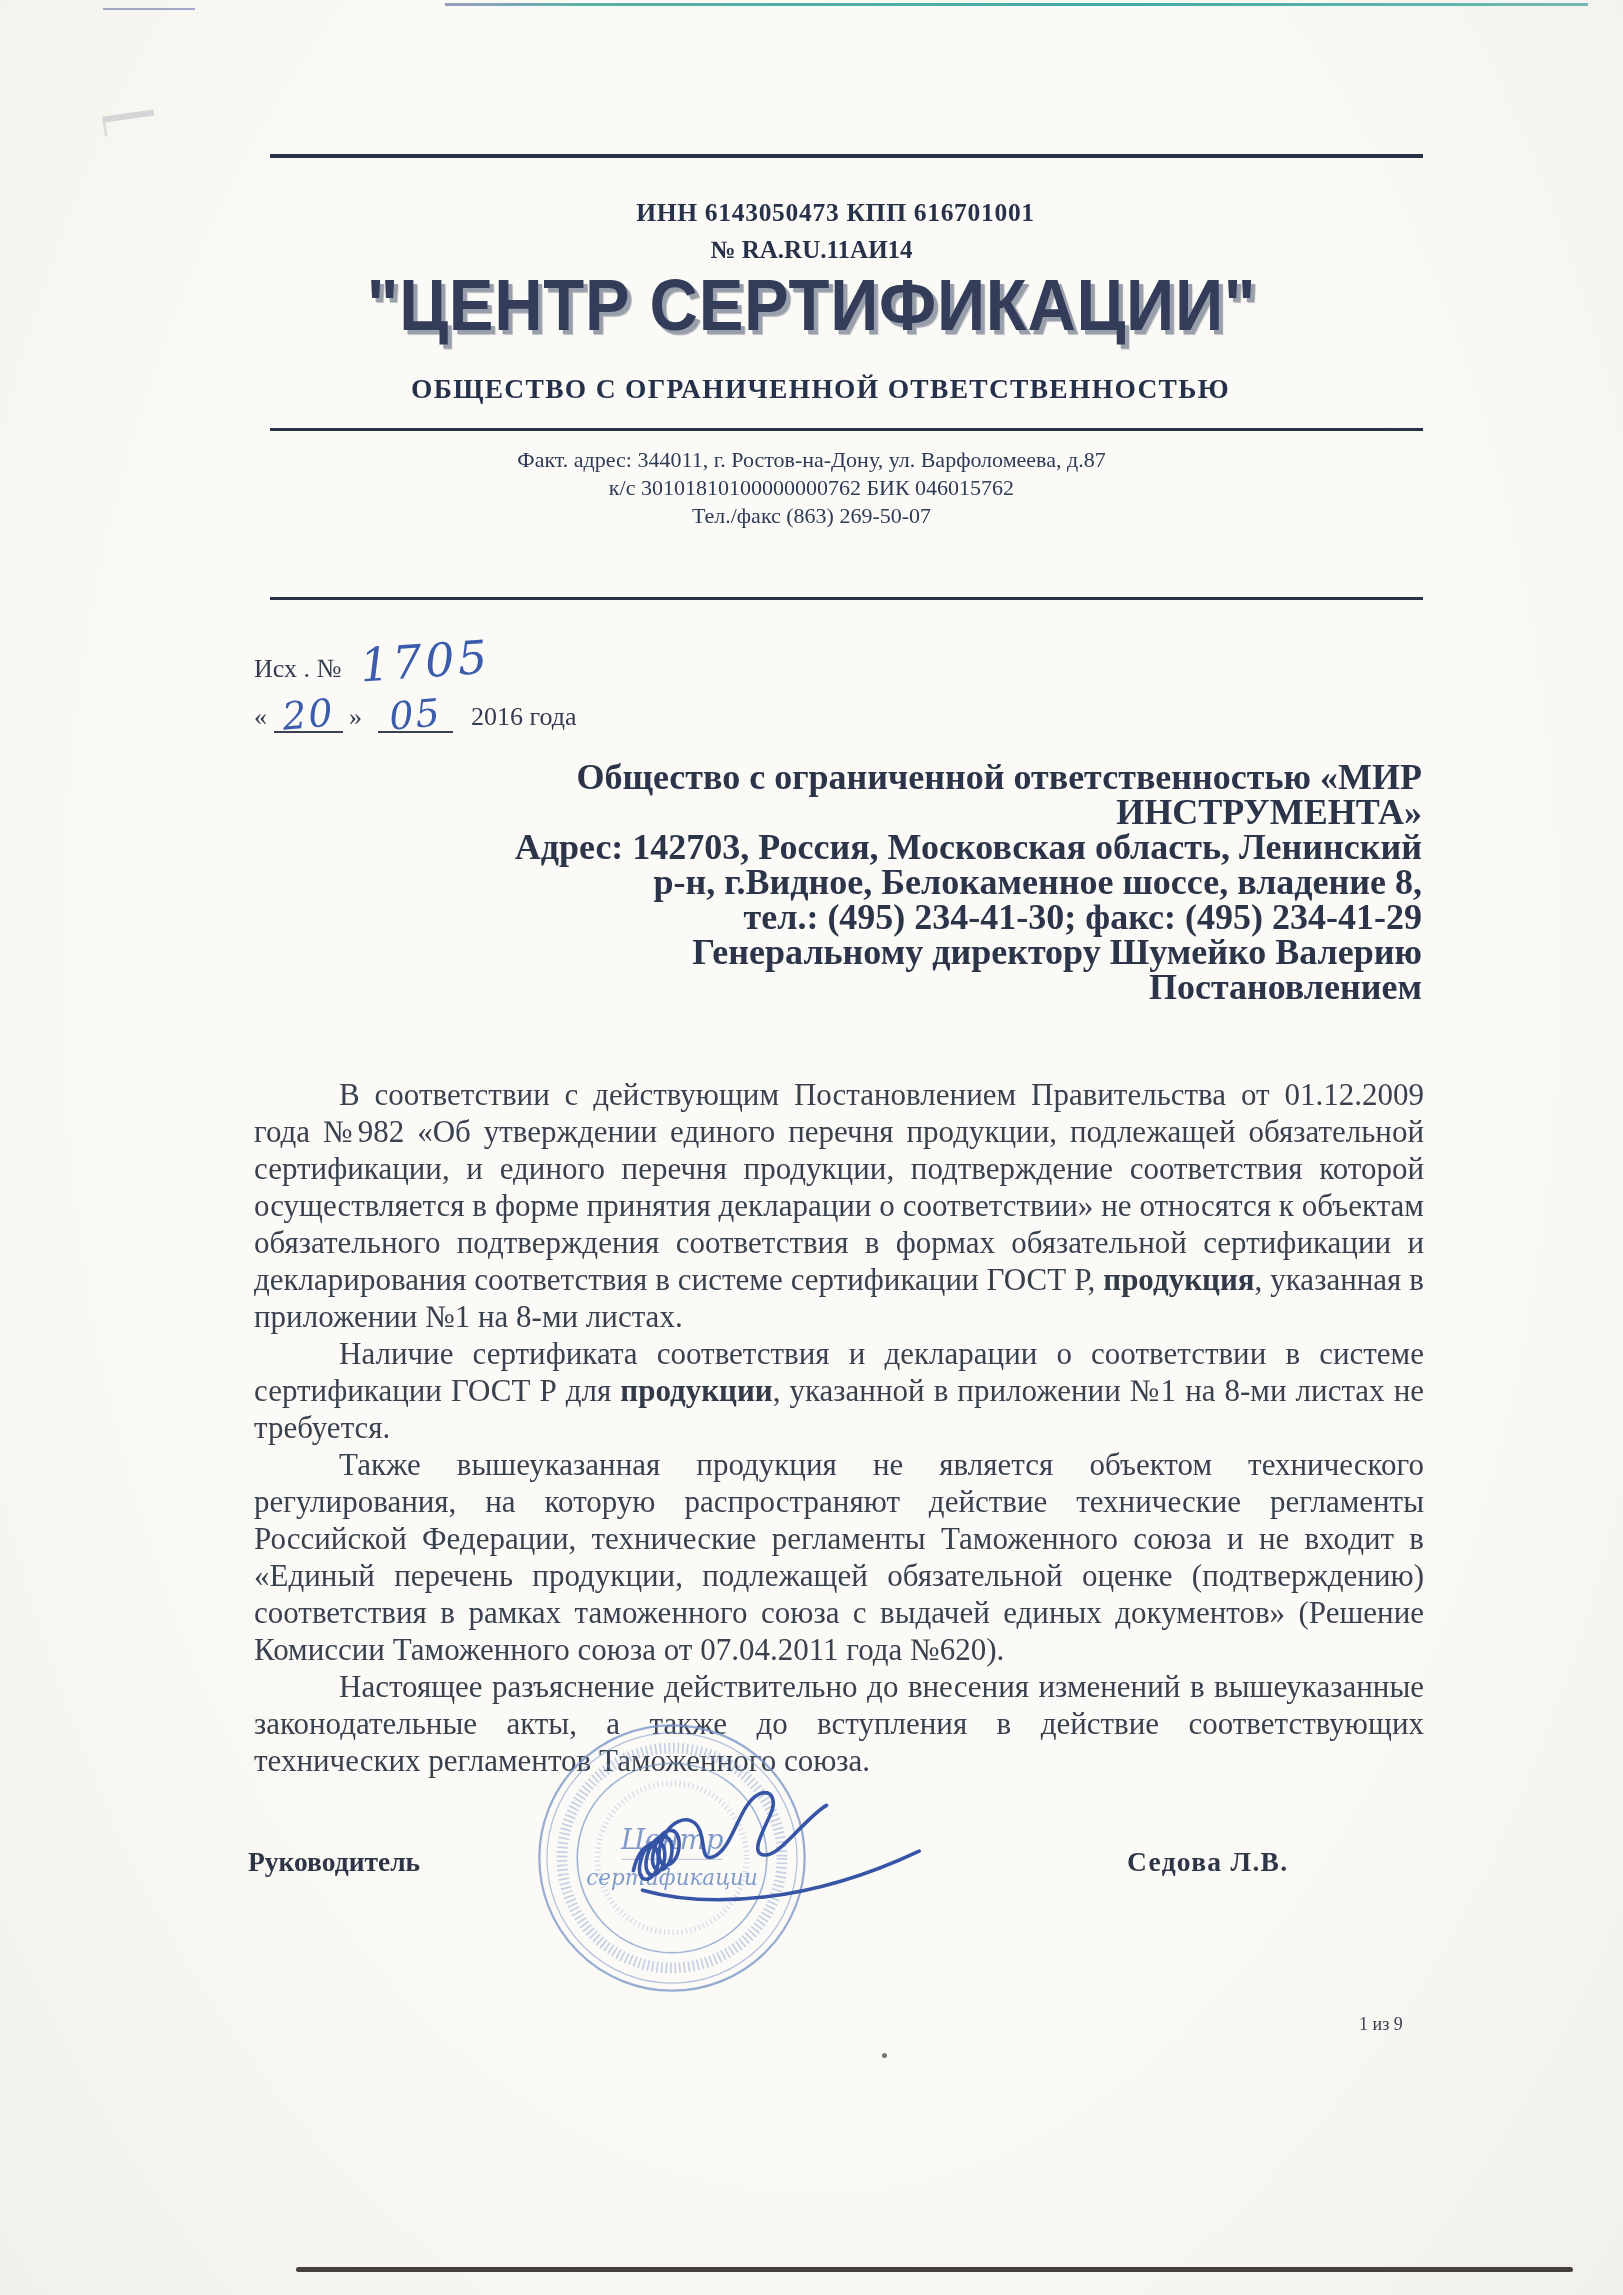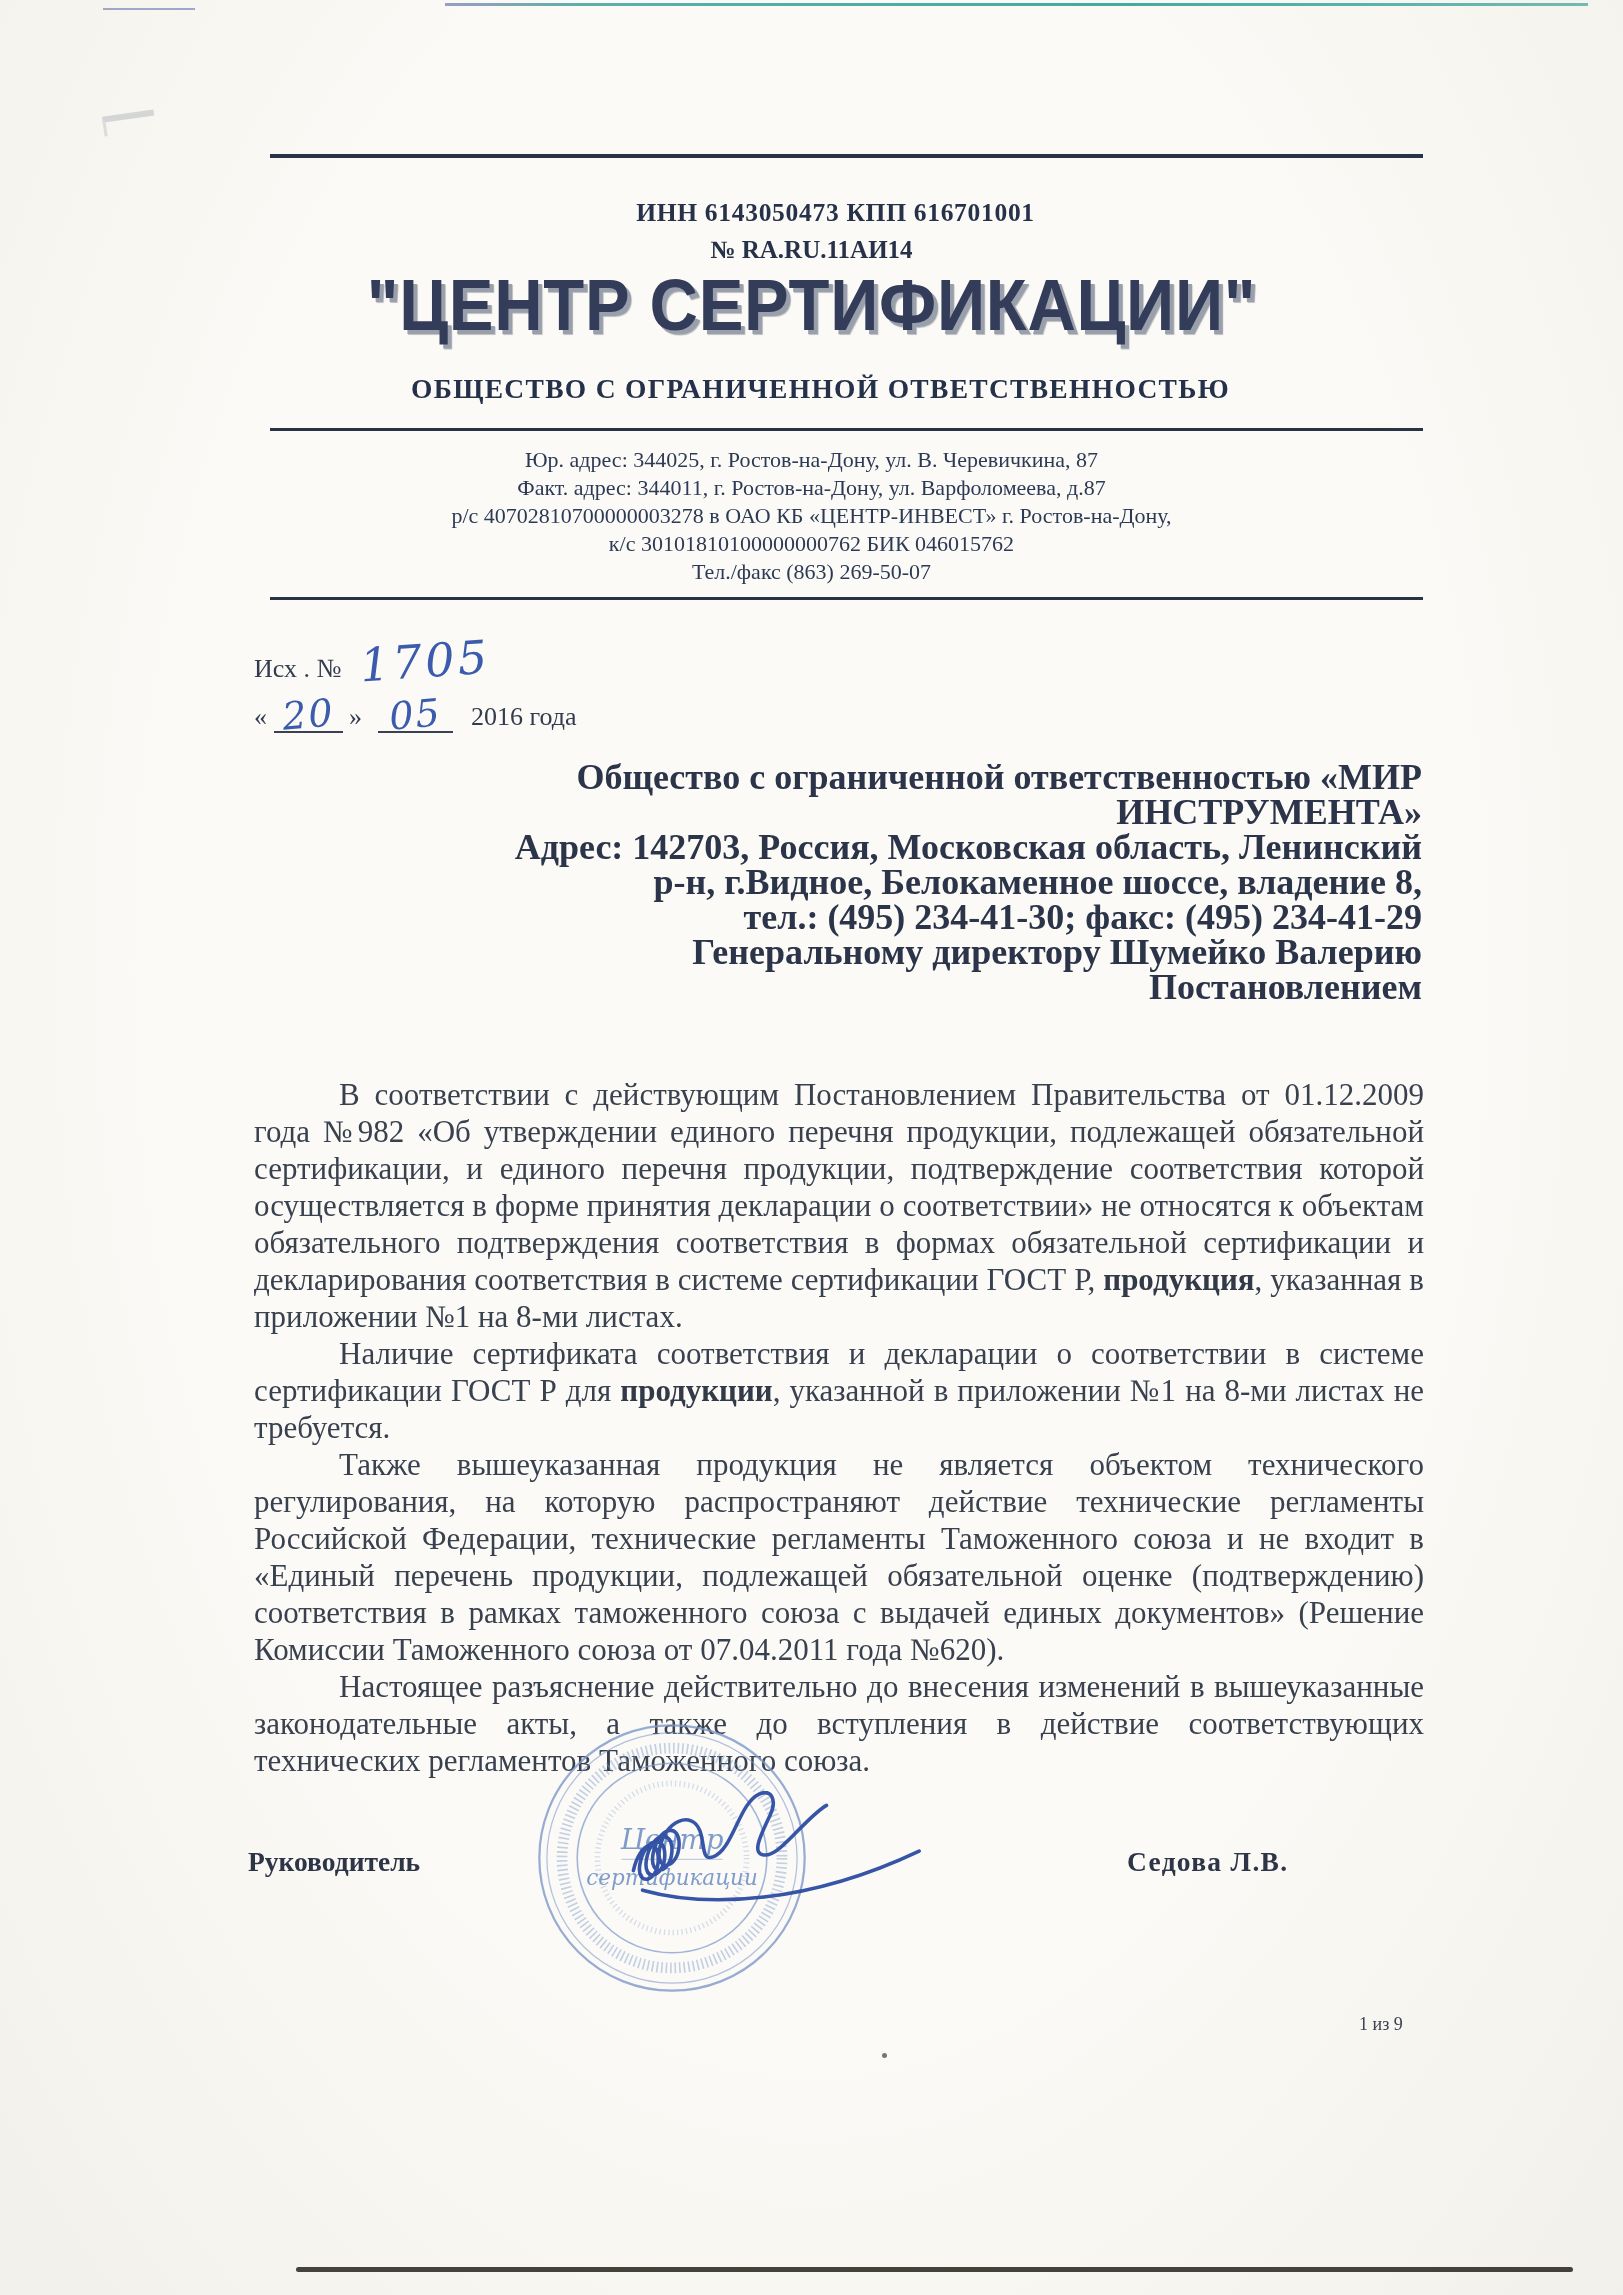--- a/index.html
+++ b/index.html
@@ -88,23 +88,21 @@
 <div class="rule rule-1"></div>
 <div class="rule rule-2"></div>
 <div class="rule rule-3"></div>
 
 <div class="hdr-line hdr-inn">ИНН 6143050473 КПП 616701001</div>
 <div class="hdr-line hdr-reg">№ RA.RU.11АИ14</div>
 <div class="hdr-line hdr-title">"ЦЕНТР СЕРТИФИКАЦИИ"</div>
 <div class="hdr-line hdr-subtitle">ОБЩЕСТВО С ОГРАНИЧЕННОЙ ОТВЕТСТВЕННОСТЬЮ</div>
 
 <div class="hdr-details">
-  <div>Юр. адрес: 344025, г. Ростов-на-Дону, ул. В. Черевичкина, 87</div>
   <div>Факт. адрес: 344011, г. Ростов-на-Дону, ул. Варфоломеева, д.87</div>
-  <div>р/с 40702810700000003278 в ОАО КБ «ЦЕНТР-ИНВЕСТ» г. Ростов-на-Дону,</div>
   <div>к/с 30101810100000000762 БИК 046015762</div>
   <div>Тел./факс (863) 269-50-07</div>
 </div>
 
 <div class="outgoing">
   <div class="out-row">
     <span>Исх . №</span>
     <span class="hand out-number">1705</span>
   </div>
   <div class="date-row">

